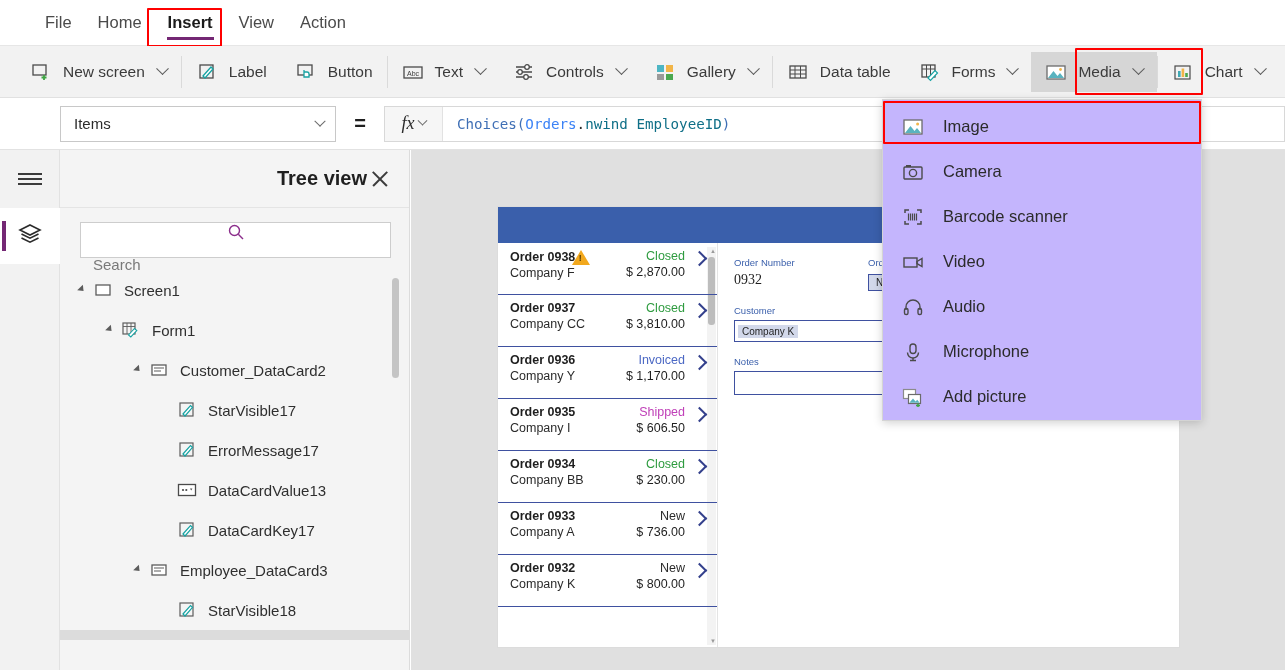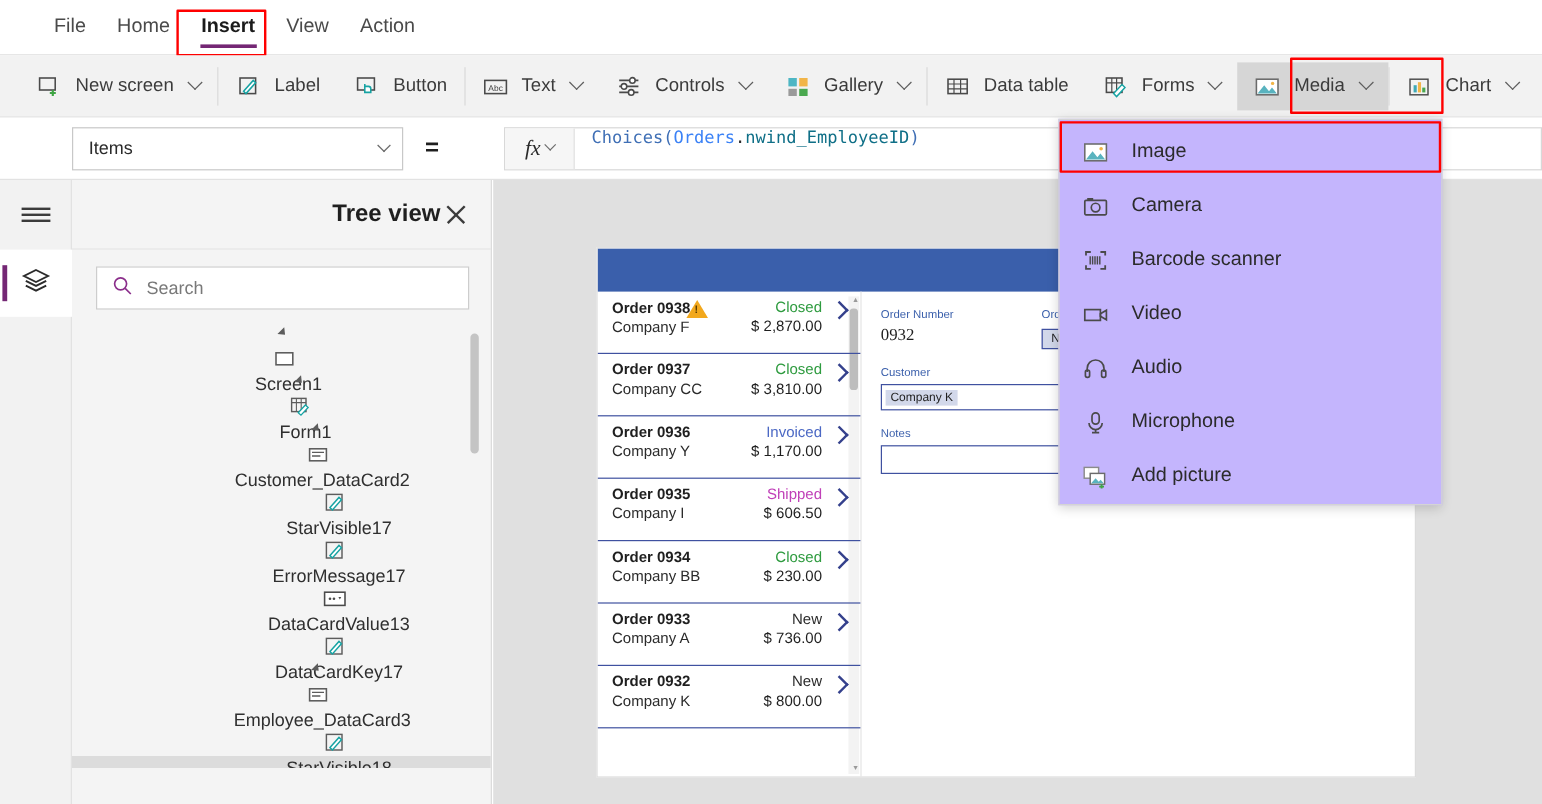--- a/index.html
+++ b/index.html
@@ -74,22 +74,22 @@
     display: flex; align-items: center; justify-content: space-between;
     padding: 0 11px 0 13px; font-size: 15px; color: #2b2b2b;
   }
   .prop-select .chev {
     width: 8px; height: 8px;
     border-right: 1.4px solid #6b6b6b; border-bottom: 1.4px solid #6b6b6b;
     transform: rotate(45deg) translate(-2px,-2px);
   }
   .eq { width: 48px; text-align: center; font-size: 20px; font-weight: bold; color: #1f1f1f; }
   .fx-wrap {
-    display: flex; align-items: flex-start; height: 36px;
-    border: 1px solid #d8d8d8; background: #fff; flex: 1; margin-right: 0; margin-left: 36px;
+    display: flex; align-items: center; height: 36px;
+    border: 1px solid #d8d8d8; background: #fff; flex: 1; margin-right: 0;
   }
   .fx-btn {
     width: 58px; height: 34px; background: #f6f6f6;
     display: flex; align-items: center; justify-content: center; gap: 4px;
     border-right: 1px solid #e2e2e2; flex: 0 0 58px;
   }
   .fx-btn i { font-family: "Liberation Serif", serif; font-style: italic;
               font-size: 18px; color: #2b2b2b; }
   .fx-btn .chev {
     width: 7px; height: 7px;
@@ -141,32 +141,32 @@
   .tree-x::before, .tree-x::after {
     content: ""; position: absolute; left: 3px; top: 12px; width: 20px; height: 1.5px;
     background: #3b3b3b;
   }
   .tree-x::before { transform: rotate(45deg); }
   .tree-x::after  { transform: rotate(-45deg); }
 
   .search-wrap { padding: 14px 18px 12px 20px; }
   .search-box {
     height: 36px; background: #fff; border: 1px solid #cdcdcd;
-    display: flex; align-items: center; gap: 11px; padding: 0 12px;
+    display: flex; align-items: center; gap: 11px; padding: 0 12px; flex-direction: column;
   }
   .search-box input {
     border: 0; outline: 0; font-size: 15px; color: #3b3b3b;
     font-family: "Liberation Sans", sans-serif; background: transparent; width: 100%;
   }
   .search-box input::placeholder { color: #797979; }
 
   .tree-list { position: relative; height: 370px; overflow: hidden; }
   .tnode {
     display: flex; align-items: center; height: 40px;
-    font-size: 15px; color: #2f2f2f; cursor: default; padding-right: 10px; flex-direction: column;
+    font-size: 15px; color: #2f2f2f; cursor: default; padding-right: 10px;
   }
   .tnode.selected { background: #dcdcdc; }
   .tri {
     width: 16px; flex: 0 0 16px; display: flex; align-items: center; justify-content: center;
   }
   .tri i {
     width: 0; height: 0; border-left: 5px solid #5c5c5c;
     border-top: 4px solid transparent; border-bottom: 4px solid transparent;
     transform: rotate(45deg) translate(-1px,0px); display: block;
   }

